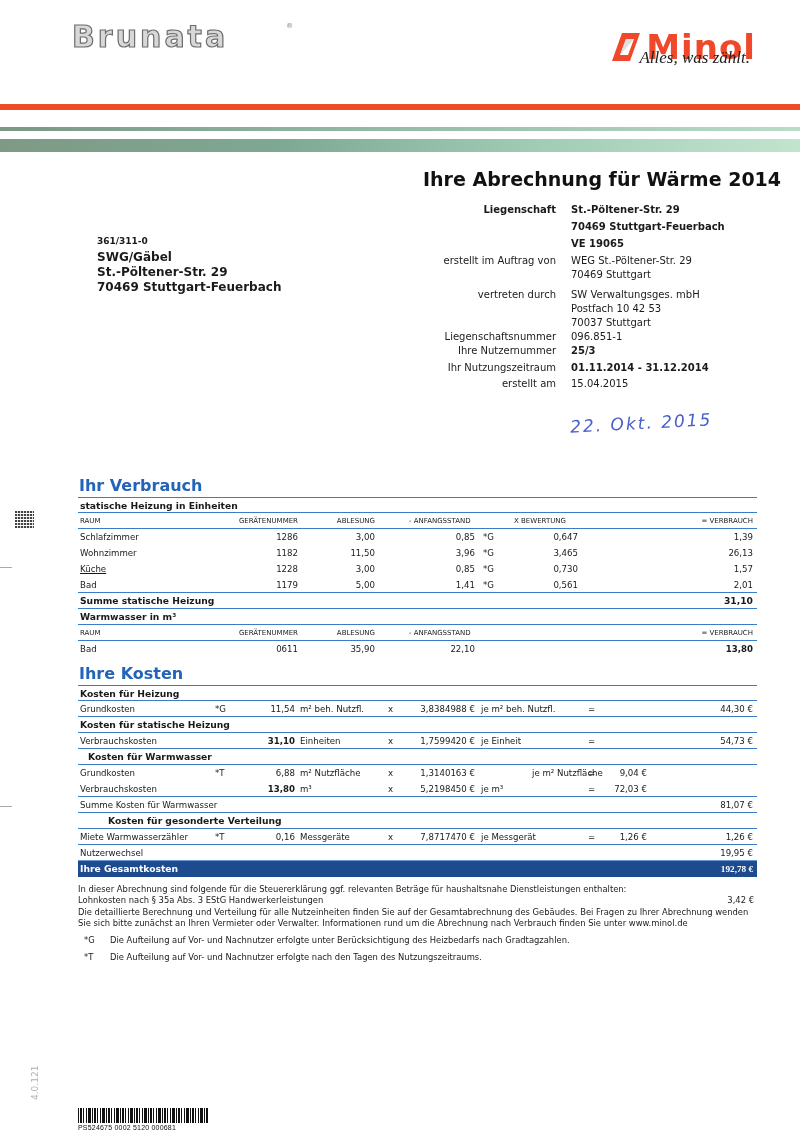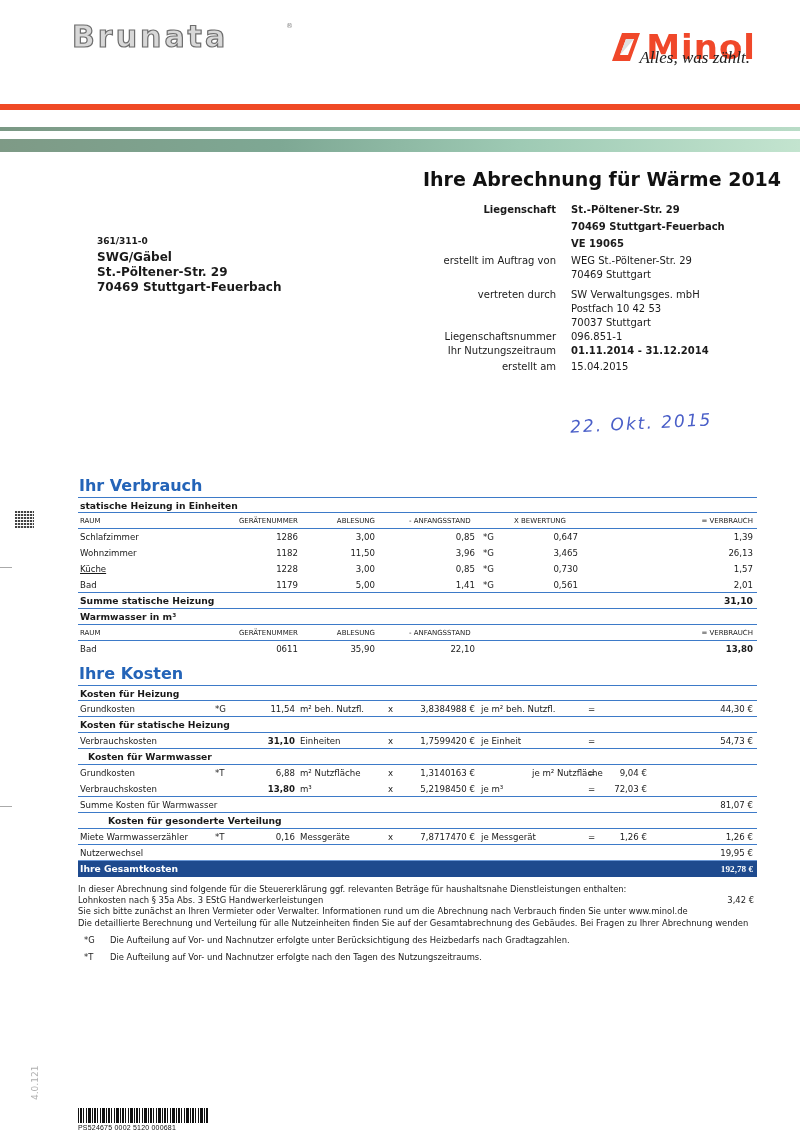--- a/index.html
+++ b/index.html
@@ -140,20 +140,24 @@
     <div class="info-val">Postfach 10 42 53</div>
   </div>
   <div class="info-row" style="height:14px;">
     <div class="info-label"></div>
     <div class="info-val">70037 Stuttgart</div>
   </div>
   <div class="info-row" style="height:14px;">
     <div class="info-label">Liegenschaftsnummer</div>
     <div class="info-val">096.851-1</div>
   </div>
+  <div class="info-row" style="height:17px;">
+    <div class="info-label">Ihre Nutzernummer</div>
+    <div class="info-val bold">25/3</div>
+  </div>
   <div class="info-row" style="height:16px;">
     <div class="info-label">Ihr Nutzungszeitraum</div>
     <div class="info-val bold">01.11.2014 - 31.12.2014</div>
   </div>
   <div class="info-row" style="height:14px;">
     <div class="info-label">erstellt am</div>
     <div class="info-val">15.04.2015</div>
   </div>
 </div>
 
@@ -318,22 +322,22 @@
     <span class="cell r" style="right:4px;font-family:Liberation Serif, serif;">192,78 €</span>
   </div>
 </div>
 
 <div class="notes">
   <p>In dieser Abrechnung sind folgende für die Steuererklärung ggf. relevanten Beträge für haushaltsnahe Dienstleistungen enthalten:</p>
   <div style="position:relative;">
     <p>Lohnkosten nach § 35a Abs. 3 EStG Handwerkerleistungen</p>
     <span class="amount-right" style="top:0; right:4px;">3,42 €</span>
   </div>
+  <p style="margin-top:1px;">Die detaillierte Berechnung und Verteilung für alle Nutzeinheiten finden Sie auf der Gesamtabrechnung des Gebäudes. Bei Fragen zu Ihrer Abrechnung wenden</p>
   <p>Sie sich bitte zunächst an Ihren Vermieter oder Verwalter. Informationen rund um die Abrechnung nach Verbrauch finden Sie unter www.minol.de</p>
-  <p style="margin-top:1px;">Die detaillierte Berechnung und Verteilung für alle Nutzeinheiten finden Sie auf der Gesamtabrechnung des Gebäudes. Bei Fragen zu Ihrer Abrechnung wenden</p>
   <div class="note-row">
     <span class="note-key">*G</span>
     <span>Die Aufteilung auf Vor- und Nachnutzer erfolgte unter Berücksichtigung des Heizbedarfs nach Gradtagzahlen.</span>
   </div>
   <div class="note-row">
     <span class="note-key">*T</span>
     <span>Die Aufteilung auf Vor- und Nachnutzer erfolgte nach den Tagen des Nutzungszeitraums.</span>
   </div>
 </div>
 

